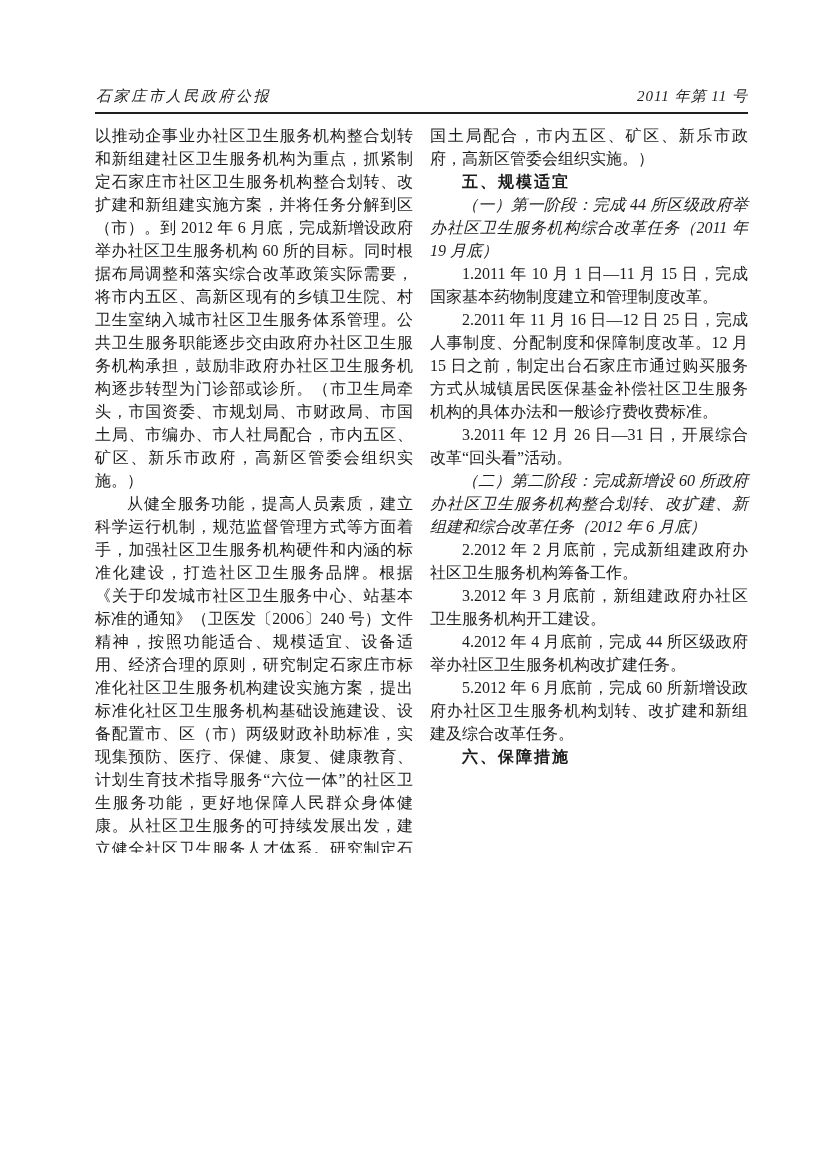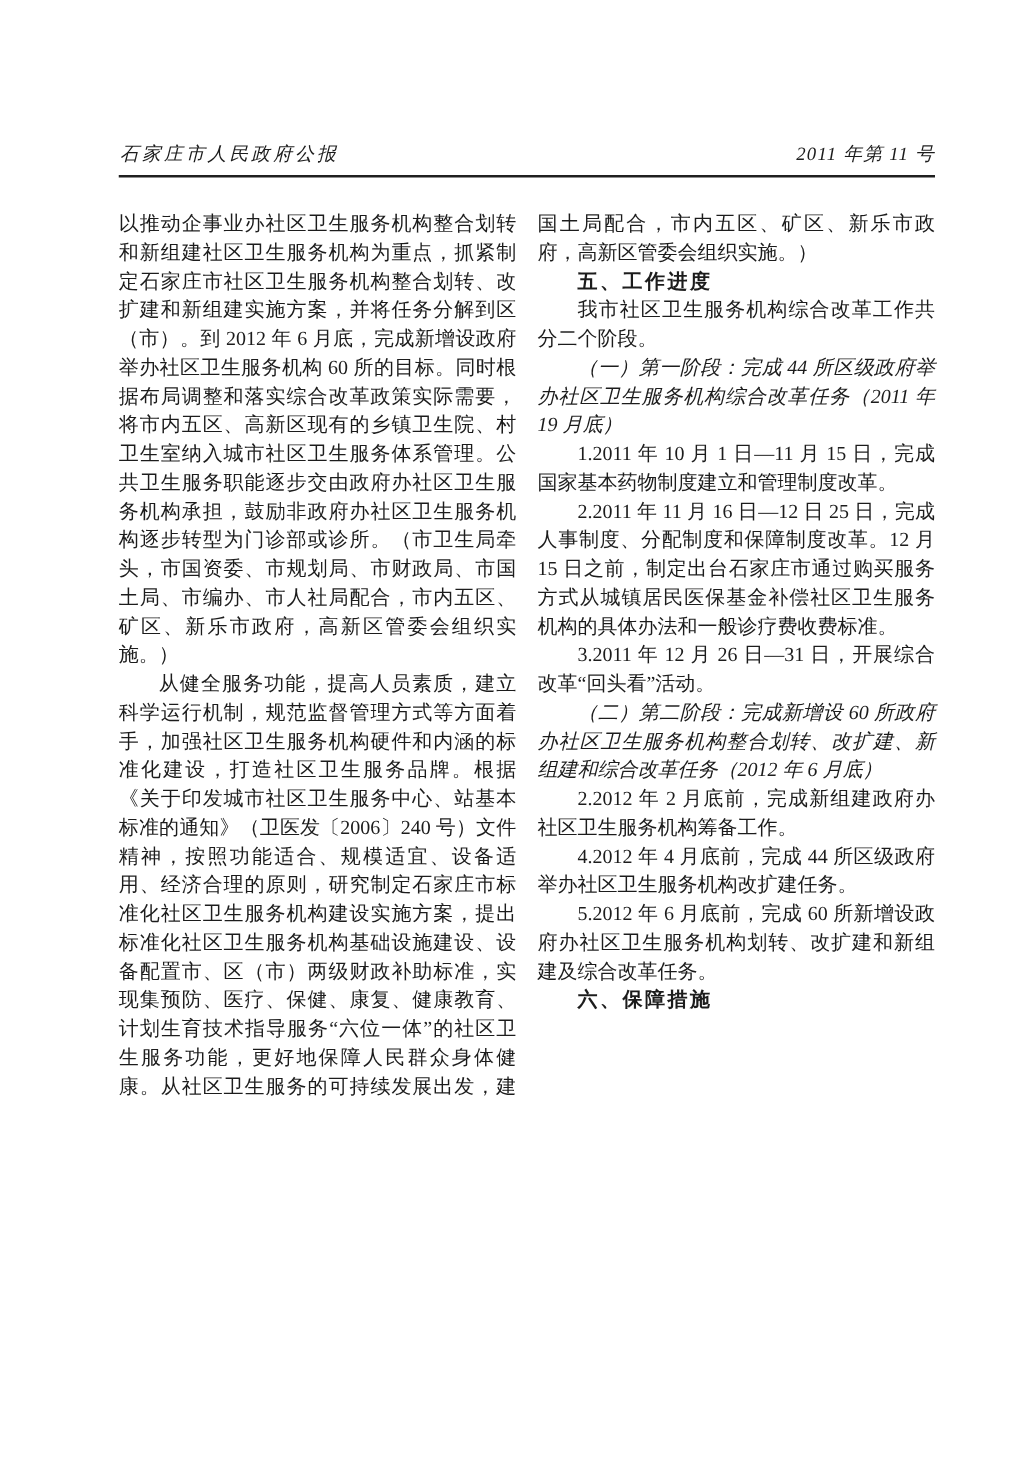--- a/index.html
+++ b/index.html
@@ -12,21 +12,20 @@
     height: 1169px;
     font-family: "Liberation Serif", "DejaVu Serif", serif;
     color: #1c1c1c;
   }
   .page {
     position: relative;
     width: 826px;
     height: 853px;
     background: #ffffff;
     overflow: hidden;
-    margin-top: 28px;
   }
   .header {
     position: absolute;
     left: 96px;
     top: 84px;
     width: 652px;
     display: flex;
     justify-content: space-between;
     align-items: flex-end;
     font-size: 15px;
@@ -45,21 +44,21 @@
     position: absolute;
     left: 95px;
     top: 112px;
     width: 653px;
     height: 0;
     border-top: 2px solid #1f1f1f;
   }
   .columns {
     position: absolute;
     left: 95px;
-    top: 140px;
+    top: 124px;
     width: 653px;
     display: flex;
     gap: 17px;
   }
   .col {
     width: 318px;
     font-size: 16px;
     line-height: 23px;
     text-align: justify;
   }
@@ -99,28 +98,28 @@
 
   <div class="rule"></div>
 
   <div class="columns">
     <div class="col">
         <p class="para">以推动企事业办社区卫生服务机构整合划转和新组建社区卫生服务机构为重点，抓紧制定石家庄市社区卫生服务机构整合划转、改扩建和新组建实施方案，并将任务分解到区（市）。到 2012 年 6 月底，完成新增设政府举办社区卫生服务机构 60 所的目标。同时根据布局调整和落实综合改革政策实际需要，将市内五区、高新区现有的乡镇卫生院、村卫生室纳入城市社区卫生服务体系管理。公共卫生服务职能逐步交由政府办社区卫生服务机构承担，鼓励非政府办社区卫生服务机构逐步转型为门诊部或诊所。（市卫生局牵头，市国资委、市规划局、市财政局、市国土局、市编办、市人社局配合，市内五区、矿区、新乐市政府，高新区管委会组织实施。）</p>
         <p class="para indent">从健全服务功能，提高人员素质，建立科学运行机制，规范监督管理方式等方面着手，加强社区卫生服务机构硬件和内涵的标准化建设，打造社区卫生服务品牌。根据《关于印发城市社区卫生服务中心、站基本标准的通知》（卫医发〔2006〕240 号）文件精神，按照功能适合、规模适宜、设备适用、经济合理的原则，研究制定石家庄市标准化社区卫生服务机构建设实施方案，提出标准化社区卫生服务机构基础设施建设、设备配置市、区（市）两级财政补助标准，实现集预防、医疗、保健、康复、健康教育、计划生育技术指导服务“六位一体”的社区卫生服务功能，更好地保障人民群众身体健康。从社区卫生服务的可持续发展出发，建立健全社区卫生服务人才体系。研究制定石家庄市社区卫生服务专业技术人员培养方案，提出石家庄市鼓励优秀卫生人才进社区的政策意见，努力培养和造就一批适应社区卫生服务需求、医德高尚、技术精湛、结构合理的社区卫生人才队伍，高质量地为居民服务，促进社区卫生工作健康持续发展。（市卫生局和市财政局牵头，市人社局、市规划局、市</p>
       </div>
     <div class="col">
         <p class="para">国土局配合，市内五区、矿区、新乐市政府，高新区管委会组织实施。）</p>
-        <p class="para indent head">五、工作进度</p>
-        <p class="para indent">我市社区卫生服务机构综合改革工作共分二个阶段。</p>
+        <p class="para indent head">五、规模适宜</p>
         <p class="para indent sub">（一）第一阶段：完成 44 所区级政府举办社区卫生服务机构综合改革任务（2011 年 19 月底）</p>
         <p class="para indent">1.2011 年 10 月 1 日—11 月 15 日，完成国家基本药物制度建立和管理制度改革。</p>
         <p class="para indent">2.2011 年 11 月 16 日—12 日 25 日，完成人事制度、分配制度和保障制度改革。12 月 15 日之前，制定出台石家庄市通过购买服务方式从城镇居民医保基金补偿社区卫生服务机构的具体办法和一般诊疗费收费标准。</p>
         <p class="para indent">3.2011 年 12 月 26 日—31 日，开展综合改革“回头看”活动。</p>
         <p class="para indent sub">（二）第二阶段：完成新增设 60 所政府办社区卫生服务机构整合划转、改扩建、新组建和综合改革任务（2012 年 6 月底）</p>
         <p class="para indent">2.2012 年 2 月底前，完成新组建政府办社区卫生服务机构筹备工作。</p>
+        <p class="para indent">3.2012 年 3 月底前，新组建政府办社区卫生服务机构开工建设。</p>
         <p class="para indent">4.2012 年 4 月底前，完成 44 所区级政府举办社区卫生服务机构改扩建任务。</p>
         <p class="para indent">5.2012 年 6 月底前，完成 60 所新增设政府办社区卫生服务机构划转、改扩建和新组建及综合改革任务。</p>
         <p class="para indent head">六、保障措施</p>
       </div>
   </div>
 
   <div class="footer">
     <span class="dash">—</span><span class="num">26</span><span class="dash">—</span>
   </div>
 

